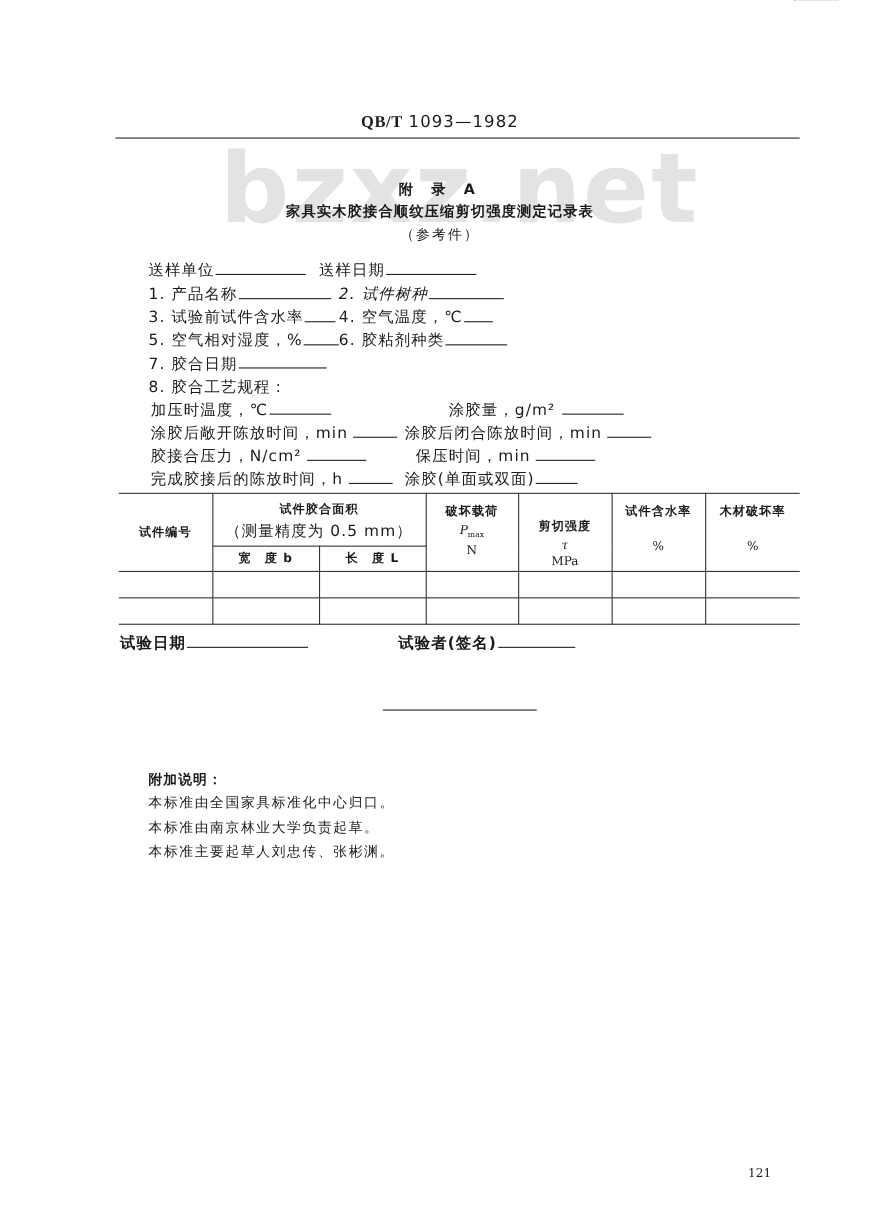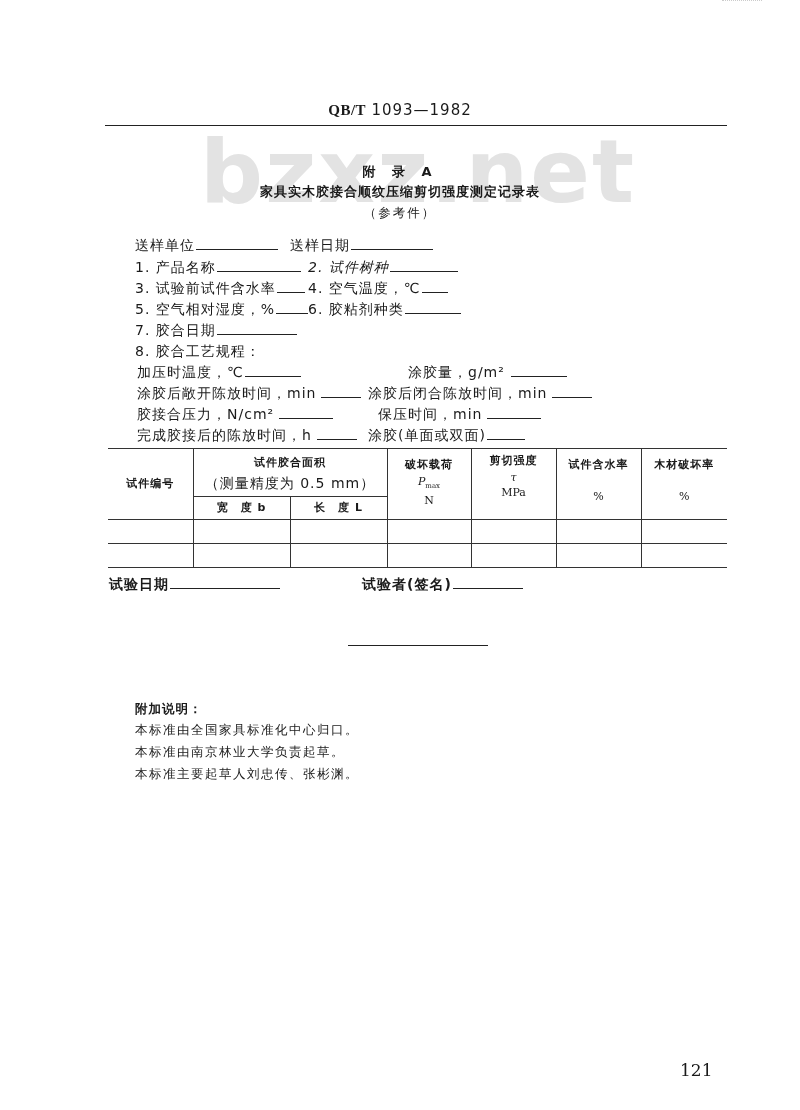--- a/index.html
+++ b/index.html
@@ -26,21 +26,21 @@
   table.rec tr.d td { height:23px; }
   table.rec td.noleft { border-left:none; }
   table.rec td.noright { border-right:none; }
   table.rec .hdtxt { font-weight:bold; letter-spacing:1px; display:block; line-height:20px; }
   .unit { display:block; font-family:"DejaVu Serif",serif; font-size:11px; line-height:16px; }
   .sym { display:block; font-family:"DejaVu Serif",serif; font-style:italic; font-size:11px; line-height:14px; }
   .sym sub { font-size:7px; font-style:normal; }
   .short-rule { left:348px; top:645px; width:140px; border-top:1.2px solid #222; }
   .note-title { left:135px; top:701px; font-weight:bold; font-size:12.5px; font-family:"DejaVu Sans",sans-serif; letter-spacing:1px; }
   .note { left:135px; font-size:12.5px; font-family:"DejaVu Sans",sans-serif; letter-spacing:1.5px; }
-  .page-num { left:680px; top:1060px; font-size:17px; font-family:"DejaVu Serif",serif; }
+  .page-num { left:680px; top:1060px; font-size:11px; font-family:"DejaVu Serif",serif; }
   .corner-mark { left:722px; top:0px; width:40px; border-top:1px dotted #ccc; }
 </style>
 </head>
 <body>
 
 <div class="abs corner-mark"></div>
 
 <div class="abs std-code">
   <span class="pre">QB/T</span>
   <span class="num">1093—1982</span>
@@ -134,21 +134,21 @@
     </td>
     <td colspan="2" style="vertical-align:middle">
       <span class="hdtxt">试件胶合面积</span>
       <span class="hdtxt" style="font-weight:normal;font-family:'DejaVu Sans',sans-serif;font-size:14px">（测量精度为 0.5 mm）</span>
     </td>
     <td rowspan="2" style="padding-top:6px">
       <span class="hdtxt">破坏载荷</span>
       <span class="sym"><span>P</span><sub>max</sub></span>
       <span class="unit">N</span>
     </td>
-    <td rowspan="2" style="padding-top:2px">
+    <td rowspan="2" style="padding-top:20px">
       <span class="hdtxt">剪切强度</span>
       <span class="sym">τ</span>
       <span class="unit">MPa</span>
     </td>
     <td rowspan="2" style="padding-top:6px">
       <span class="hdtxt">试件含水率</span>
       <span class="sym">&nbsp;</span>
       <span class="unit">%</span>
     </td>
     <td rowspan="2" class="noright" style="padding-top:6px">

